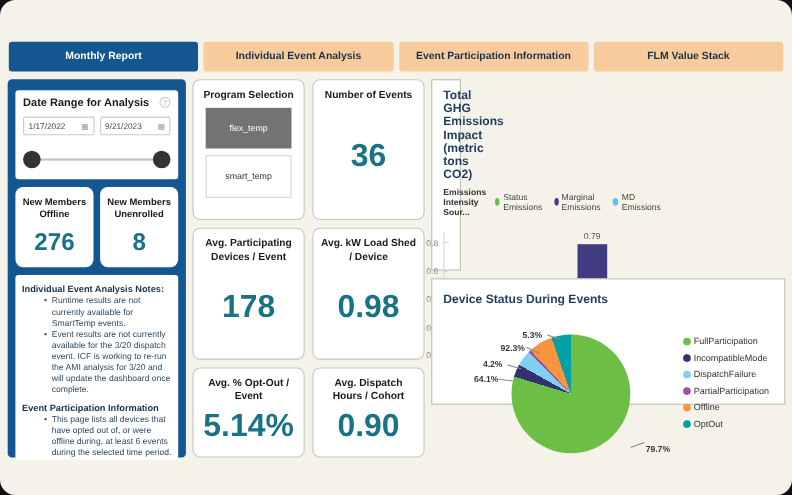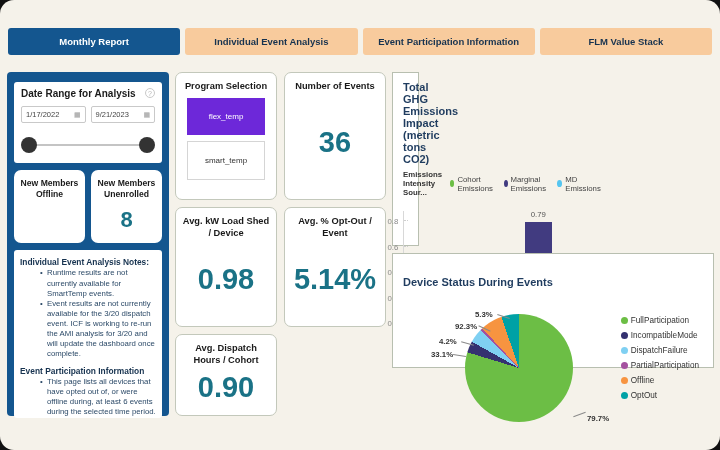--- a/index.html
+++ b/index.html
@@ -1,21 +1,21 @@
 <!DOCTYPE html>
 <html><head>
 <meta charset="utf-8">
 <style>
   * { margin:0; padding:0; box-sizing:border-box; }
   html,body { width:720px; height:450px; background:#111; }
   body { font-family:"Liberation Sans", sans-serif; }
   .page { position:relative; width:720px; height:450px; background:#f5f2ea; border-radius:14px; overflow:hidden; }
 
   
-  .tabs { position:absolute; top:28px; left:8px; right:8px; display:flex; gap:5px; height:27px;text-align:right; }
+  .tabs { position:absolute; top:38px; left:8px; right:8px; display:flex; gap:5px; height:27px;text-align:right; }
   .tab { flex:1; display:flex; align-items:center; justify-content:center; background:#f8cb9d; color:#16324f;
          font-size:9.5px; font-weight:bold; border-radius:3px; cursor:pointer; }
   .tab.active { background:#14568f; color:#ffffff; }
 
   
   .sidebar { position:absolute; left:7px; top:72px; width:162px; height:344px; background:#14568f; border-radius:4px; padding:10px 7px 7px 7px; }
   .date-card { background:#fff; border-radius:3px; padding:6px 7px 10px 7px; }
   .date-card-head { display:flex; justify-content:space-between; align-items:flex-start; }
   .date-card-title { font-size:10px; font-weight:bold; color:#1a1a1a; }
   .help-icon { width:10px; height:10px; border:1px solid #c9c9c9; border-radius:50%; color:#b5b5b5; font-size:7px;
@@ -42,27 +42,27 @@
   .notes li::before { content:"•"; position:absolute; left:0; top:0; }
 
   
   .kpis { position:absolute; left:175px; top:72px; width:211px; height:344px;
           display:grid; grid-template-columns:1fr 1fr; grid-template-rows:128px 120px 1fr; gap:7px 7px; }
   .card { background:#fff; border:1px solid #c3c8bb; border-radius:7px; padding:7px 5px; text-align:center;
           display:flex; flex-direction:column; }
   .card-title { font-size:9.3px; font-weight:bold; color:#1a1a1a; line-height:1.3; }
   .card-value { flex:1; display:flex; align-items:center; justify-content:center; font-size:29px; font-weight:bold; color:#1a7286; }
   .prog-btn { margin:6px 6px 0 6px; padding:14px 2px; font-size:8px; text-align:center; cursor:pointer; }
-  .prog-btn.selected { background:#6d28d9; color:#fff; }
+  .prog-btn.selected { background:#737373; color:#fff; }
   .prog-btn.unselected { background:#fff; color:#333; border:1px solid #d5d5d5; }
 
   
   .panel { position:absolute; left:392px; width:322px; background:#fff; border:1px solid #b8bfb0; }
   .panel.bar { top:72px; height:174px; padding:8px 10px; }
-  .panel.pie { top:253px; height:115px; padding:22px 10px; }
+  .panel.pie { top:253px; height:115px; padding:12px 10px; }
   .panel-title { font-size:11px; font-weight:bold; color:#1f3c5f; }
 
   .bar-legend { display:flex; align-items:center; gap:8px; margin-top:5px; font-size:7.8px; color:#444; }
   .bar-legend .lg-title { font-weight:bold; color:#333; }
   .lg-item { display:flex; align-items:center; gap:3px; }
   .dot { width:7px; height:7px; border-radius:50%; display:inline-block; }
 
   .bar-plot-wrap { display:flex; margin-top:14px; }
   .ylabels { position:relative; width:24px; height:112px; }
   .ylabel { position:absolute; right:5px; font-size:7.8px; color:#8a8a8a; transform:translateY(50%); }
@@ -110,20 +110,21 @@
       <div class="slider">
         <div class="slider-track"></div>
         <div class="slider-handle start"></div>
         <div class="slider-handle end"></div>
       </div>
     </div>
 
     <div class="member-row">
       <div class="member-card">
         <div class="member-title">New Members Offline</div>
+        <div class="member-value">276</div>
       </div>
       <div class="member-card">
         <div class="member-title">New Members Unenrolled</div>
         <div class="member-value">8</div>
       </div>
     </div>
 
     <div class="notes">
       <h4>Individual Event Analysis Notes:</h4>
       <ul>
@@ -141,40 +142,44 @@
     <div class="card">
       <div class="card-title">Program Selection</div>
       <div class="prog-btn selected">flex_temp</div>
       <div class="prog-btn unselected">smart_temp</div>
     </div>
     <div class="card">
       <div class="card-title">Number of Events</div>
       <div class="card-value">36</div>
     </div>
     <div class="card">
+      <div class="card-title">Avg. Participating Devices / Event</div>
+      <div class="card-value">178</div>
+    </div>
+    <div class="card">
       <div class="card-title">Avg. kW Load Shed / Device</div>
       <div class="card-value">0.98</div>
     </div>
     <div class="card">
       <div class="card-title">Avg. % Opt-Out / Event</div>
       <div class="card-value">5.14%</div>
     </div>
     <div class="card">
       <div class="card-title">Avg. Dispatch Hours / Cohort</div>
       <div class="card-value">0.90</div>
     </div>
   </div>
 
   <div class="panel bar">
     <div class="panel-title">Total GHG Emissions Impact (metric tons CO2)</div>
     <div class="bar-legend" id="bar-legend">
       <span class="lg-title">Emissions Intensity Sour...</span>
     <span class="lg-item">
           <span class="dot" style="background: rgb(108, 190, 69);"></span>
-          <span>Cohort Emissions</span>
+          <span>Status Emissions</span>
         </span>
         <span class="lg-item">
           <span class="dot" style="background: rgb(65, 59, 128);"></span>
           <span>Marginal Emissions</span>
         </span>
         <span class="lg-item">
           <span class="dot" style="background: rgb(85, 197, 240);"></span>
           <span>MD Emissions</span>
         </span>
       </div>
@@ -209,21 +214,21 @@
 
       <span class="pie-callout" style="left:72px; top:22px;">5.3%</span>
       <div class="pie-line" style="left:94px; top:28px; width:13px; transform:rotate(18deg);"></div>
 
       <span class="pie-callout" style="left:52px; top:34px;">92.3%</span>
       <div class="pie-line" style="left:75px; top:40px; width:13px; transform:rotate(25deg);"></div>
 
       <span class="pie-callout" style="left:36px; top:49px;">4.2%</span>
       <div class="pie-line" style="left:58px; top:55px; width:13px; transform:rotate(15deg);"></div>
 
-      <span class="pie-callout" style="left:28px; top:62px;">33.1%</span>
+      <span class="pie-callout" style="left:28px; top:62px;">64.1%</span>
       <div class="pie-line" style="left:50px; top:67px; width:13px; transform:rotate(8deg);"></div>
 
       <span class="pie-callout" style="left:184px; top:126px;">79.7%</span>
       <div class="pie-line" style="left:170px; top:126px; width:13px; transform:rotate(-20deg);"></div>
 
       <div class="pie-legend" id="pie-legend">
           <span class="lg-item">
             <span class="dot" style="background: rgb(108, 190, 69);"></span>
             <span>FullParticipation</span>
           </span>

